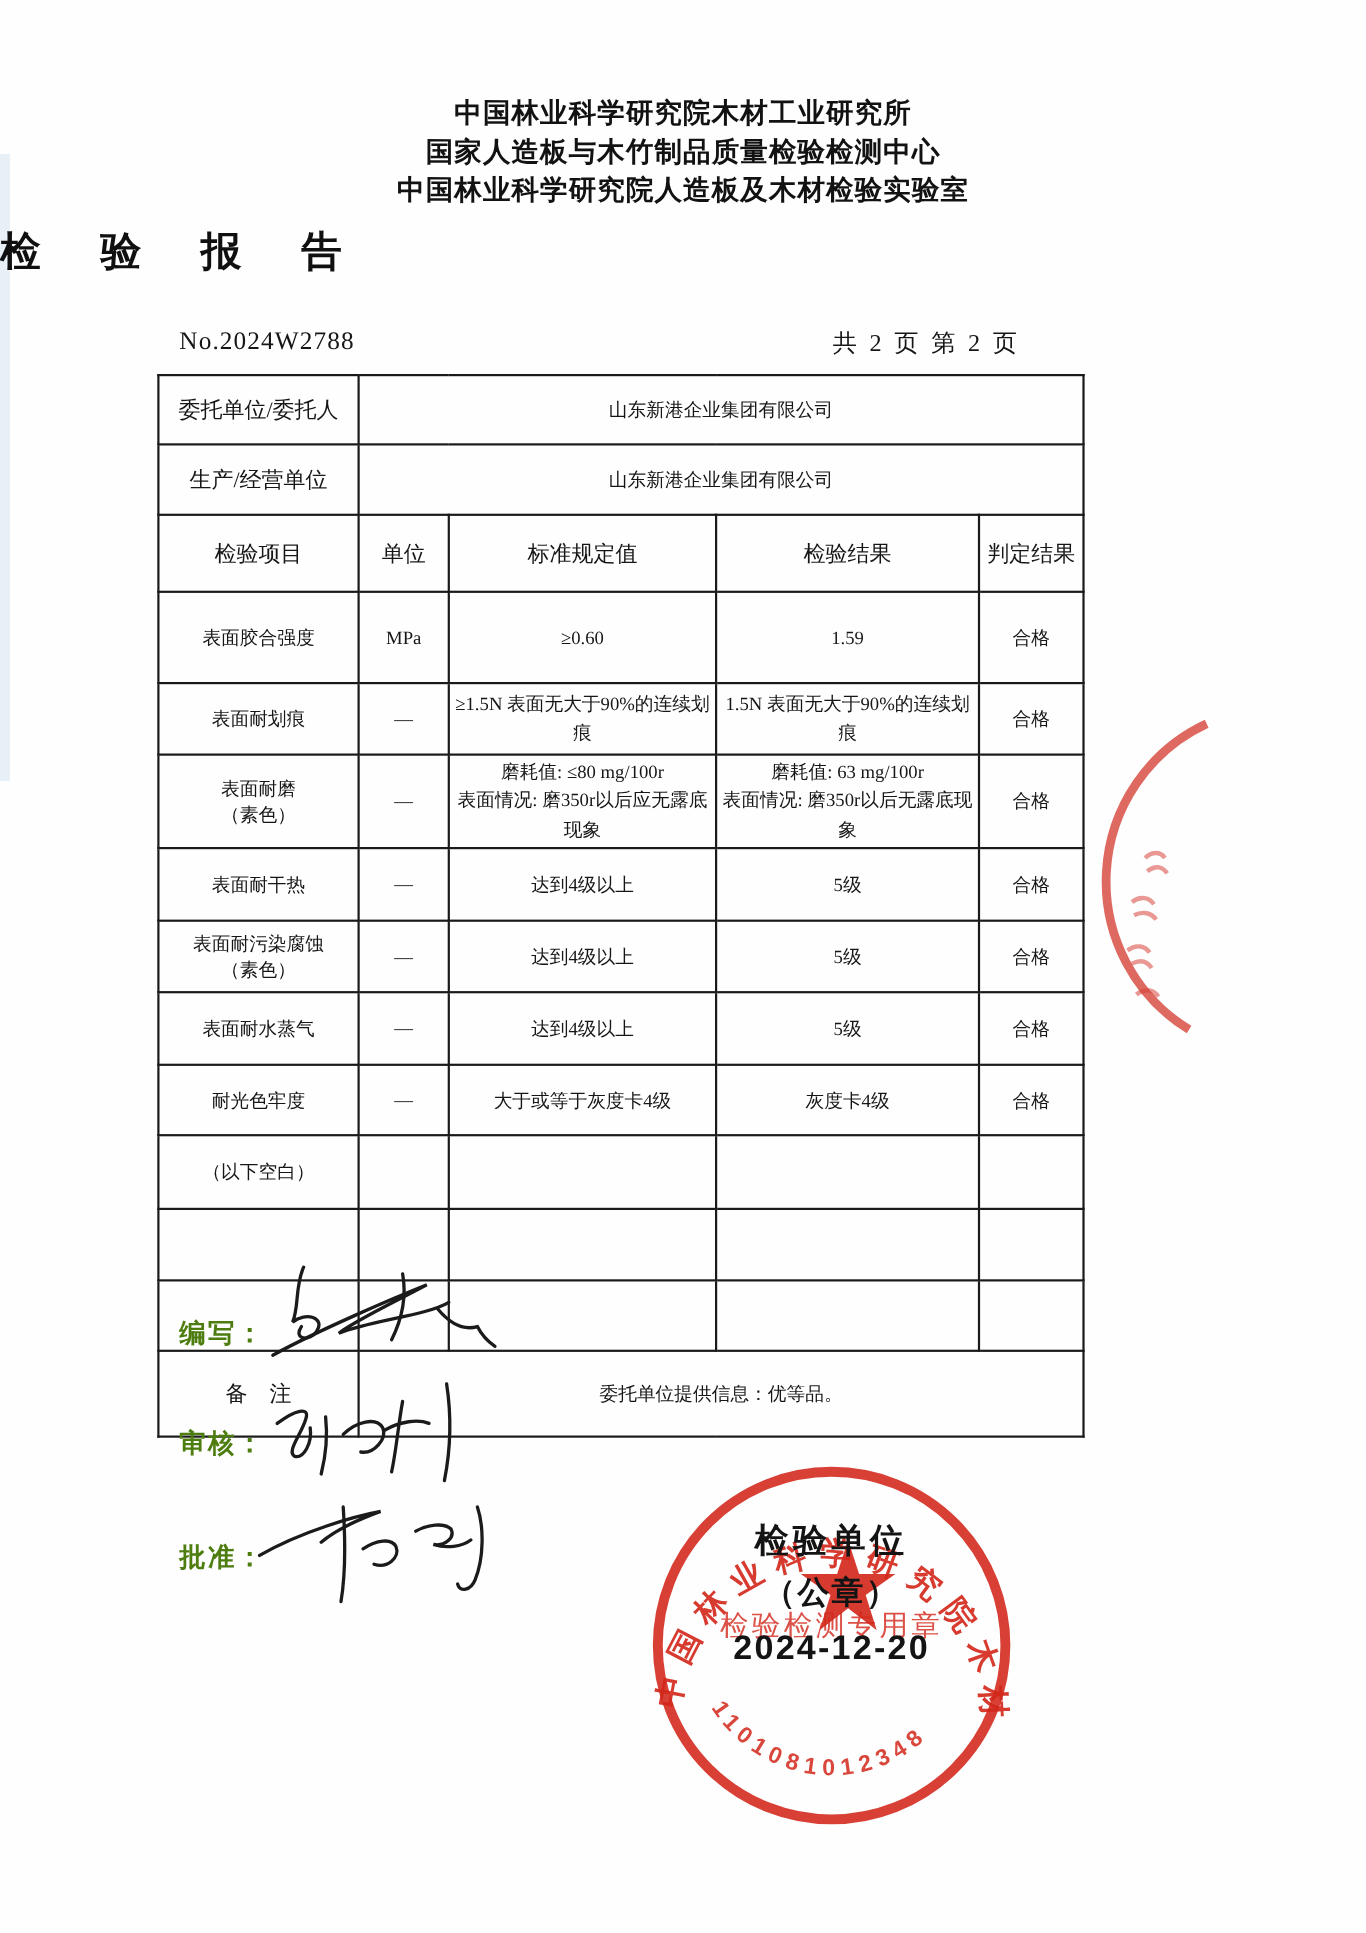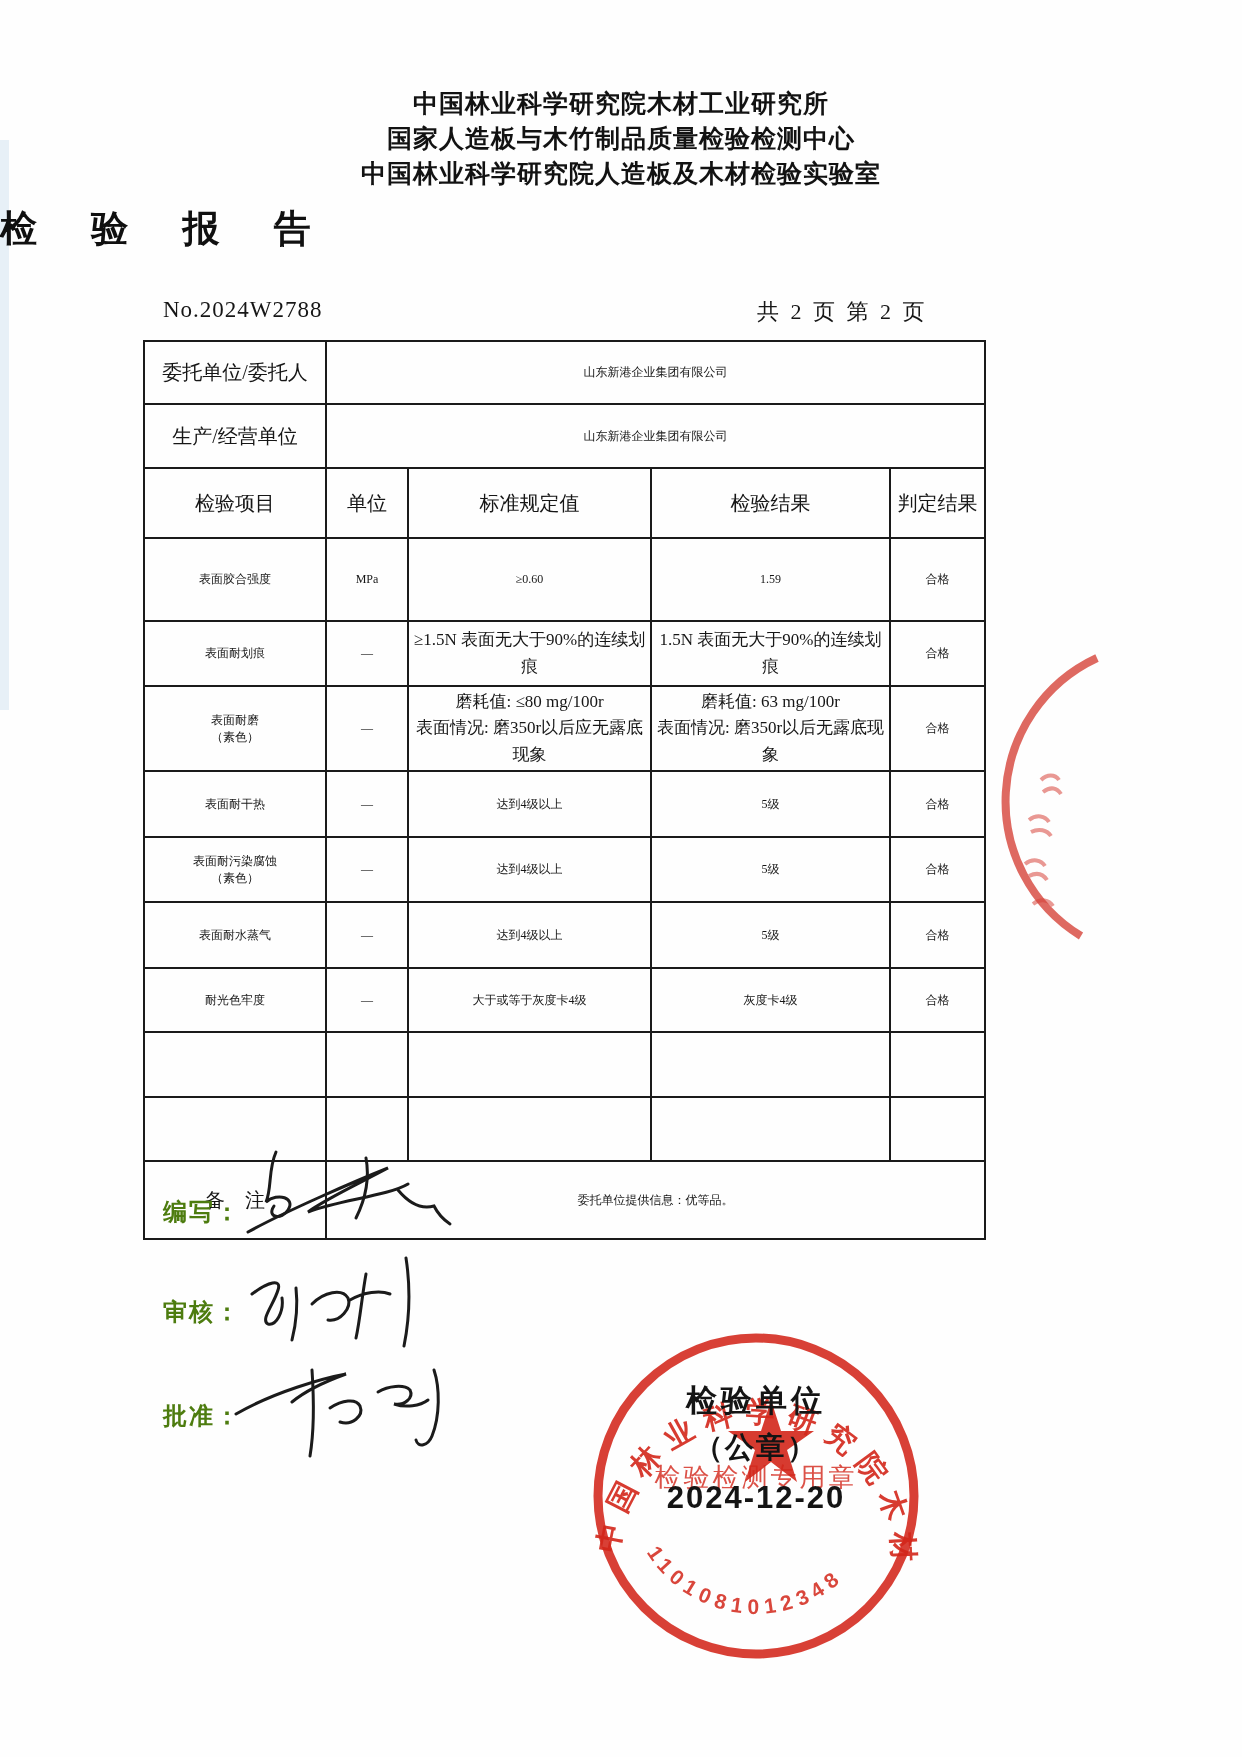--- a/index.html
+++ b/index.html
@@ -38,21 +38,21 @@
   }
   table.report td,table.report th{
     border:2px solid #1a1a1a;
     text-align:center;vertical-align:middle;
     font-weight:normal;
     padding:2px 4px;
     white-space:pre-line;
     overflow:hidden;
   }
   .fs-head{font-size:20px;}
-  .fs-cell{font-size:12px;}
+  .fs-cell{font-size:17px;}
   .fs-small{font-size:17px;line-height:1.55;}
   
   .sig-label{
     font-family:"Liberation Sans", sans-serif;
     font-weight:bold;font-size:24px;letter-spacing:2px;color:#4d7c0f;
   }
   .sig-svg{position:absolute;}
   .sig-svg path{fill:none;stroke:#1b1b1b;stroke-width:3;stroke-linecap:round;}
   
   .stamp{left:588px;top:1328px;width:336px;height:336px;}
@@ -162,20 +162,27 @@
       <td class="fs-cell">达到4级以上</td>
       <td class="fs-cell">5级</td>
       <td class="fs-cell">合格</td>
     </tr>
     <tr style="height:64px">
       <td class="fs-cell">耐光色牢度</td>
       <td class="fs-cell">—</td>
       <td class="fs-cell">大于或等于灰度卡4级</td>
       <td class="fs-cell">灰度卡4级</td>
       <td class="fs-cell">合格</td>
+    </tr>
+    <tr style="height:67px">
+      <td class="fs-cell">（以下空白）</td>
+      <td class="fs-cell"></td>
+      <td class="fs-cell"></td>
+      <td class="fs-cell"></td>
+      <td class="fs-cell"></td>
     </tr>
     <tr style="height:65px">
       <td class="fs-cell"></td>
       <td class="fs-cell"></td>
       <td class="fs-cell"></td>
       <td class="fs-cell"></td>
       <td class="fs-cell"></td>
     </tr>
     <tr style="height:64px">
       <td class="fs-cell"></td>

